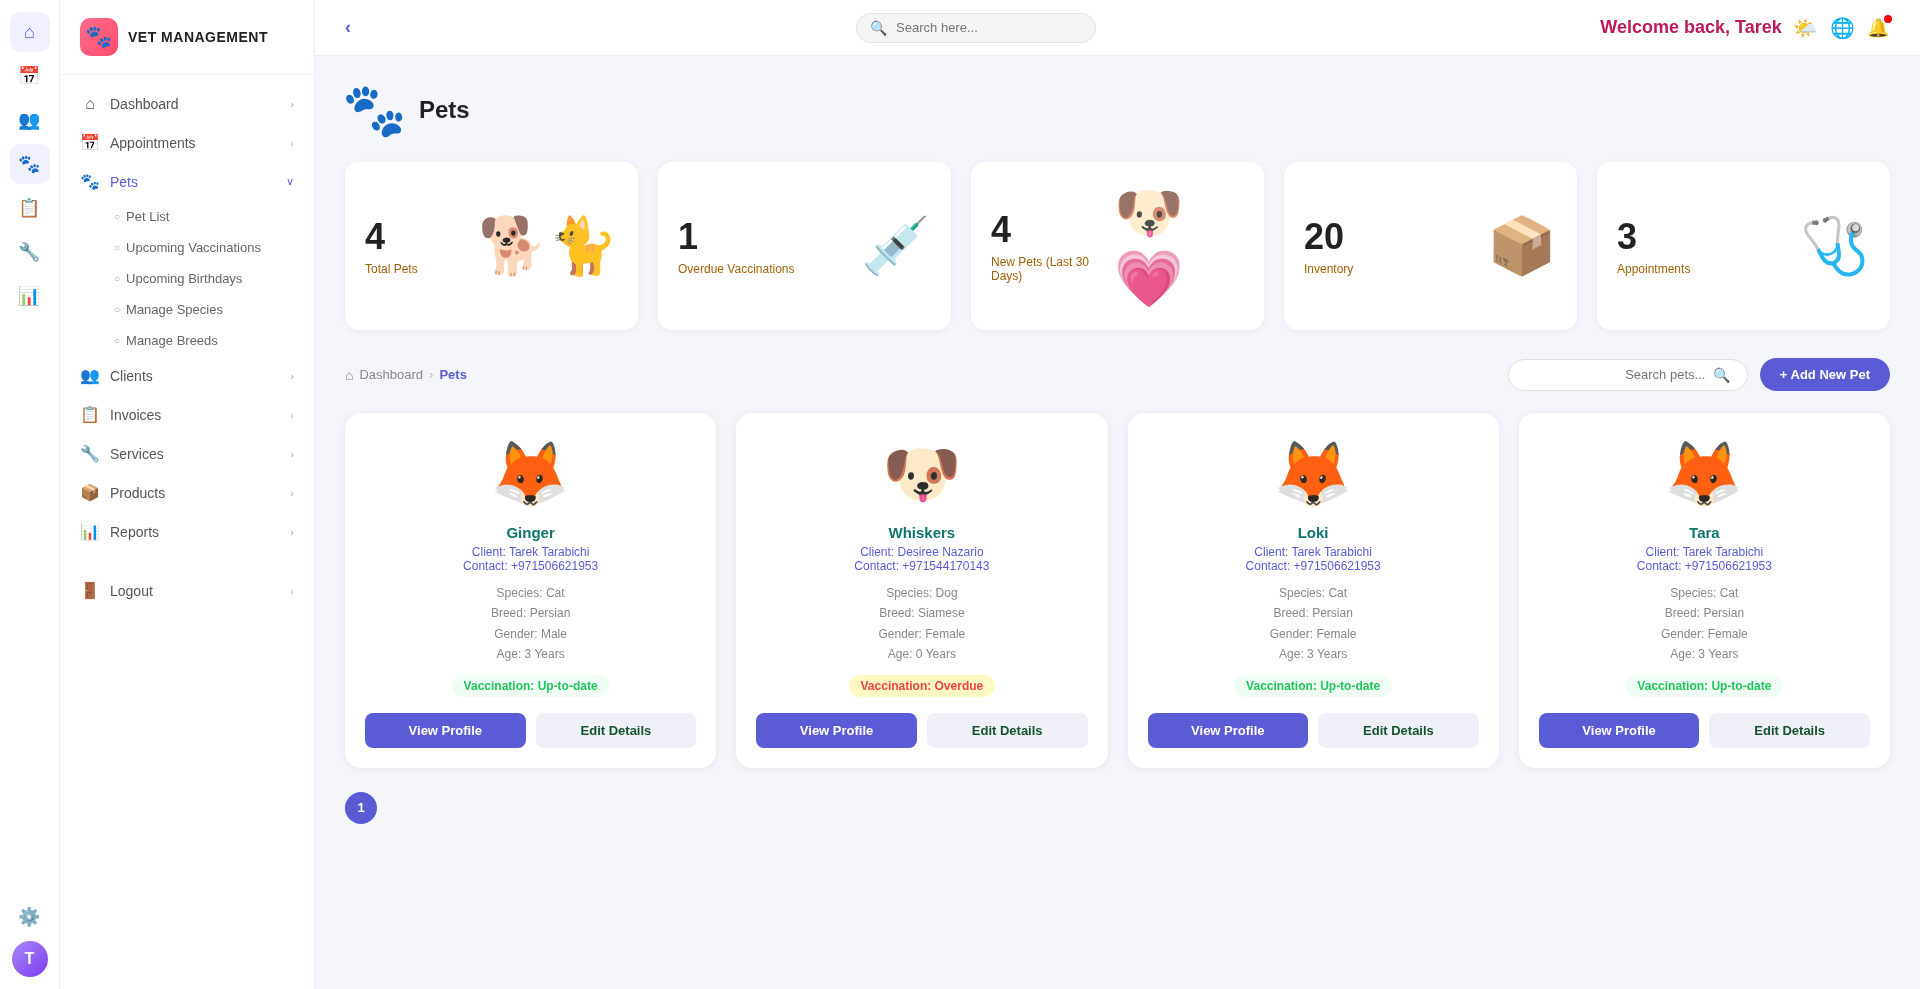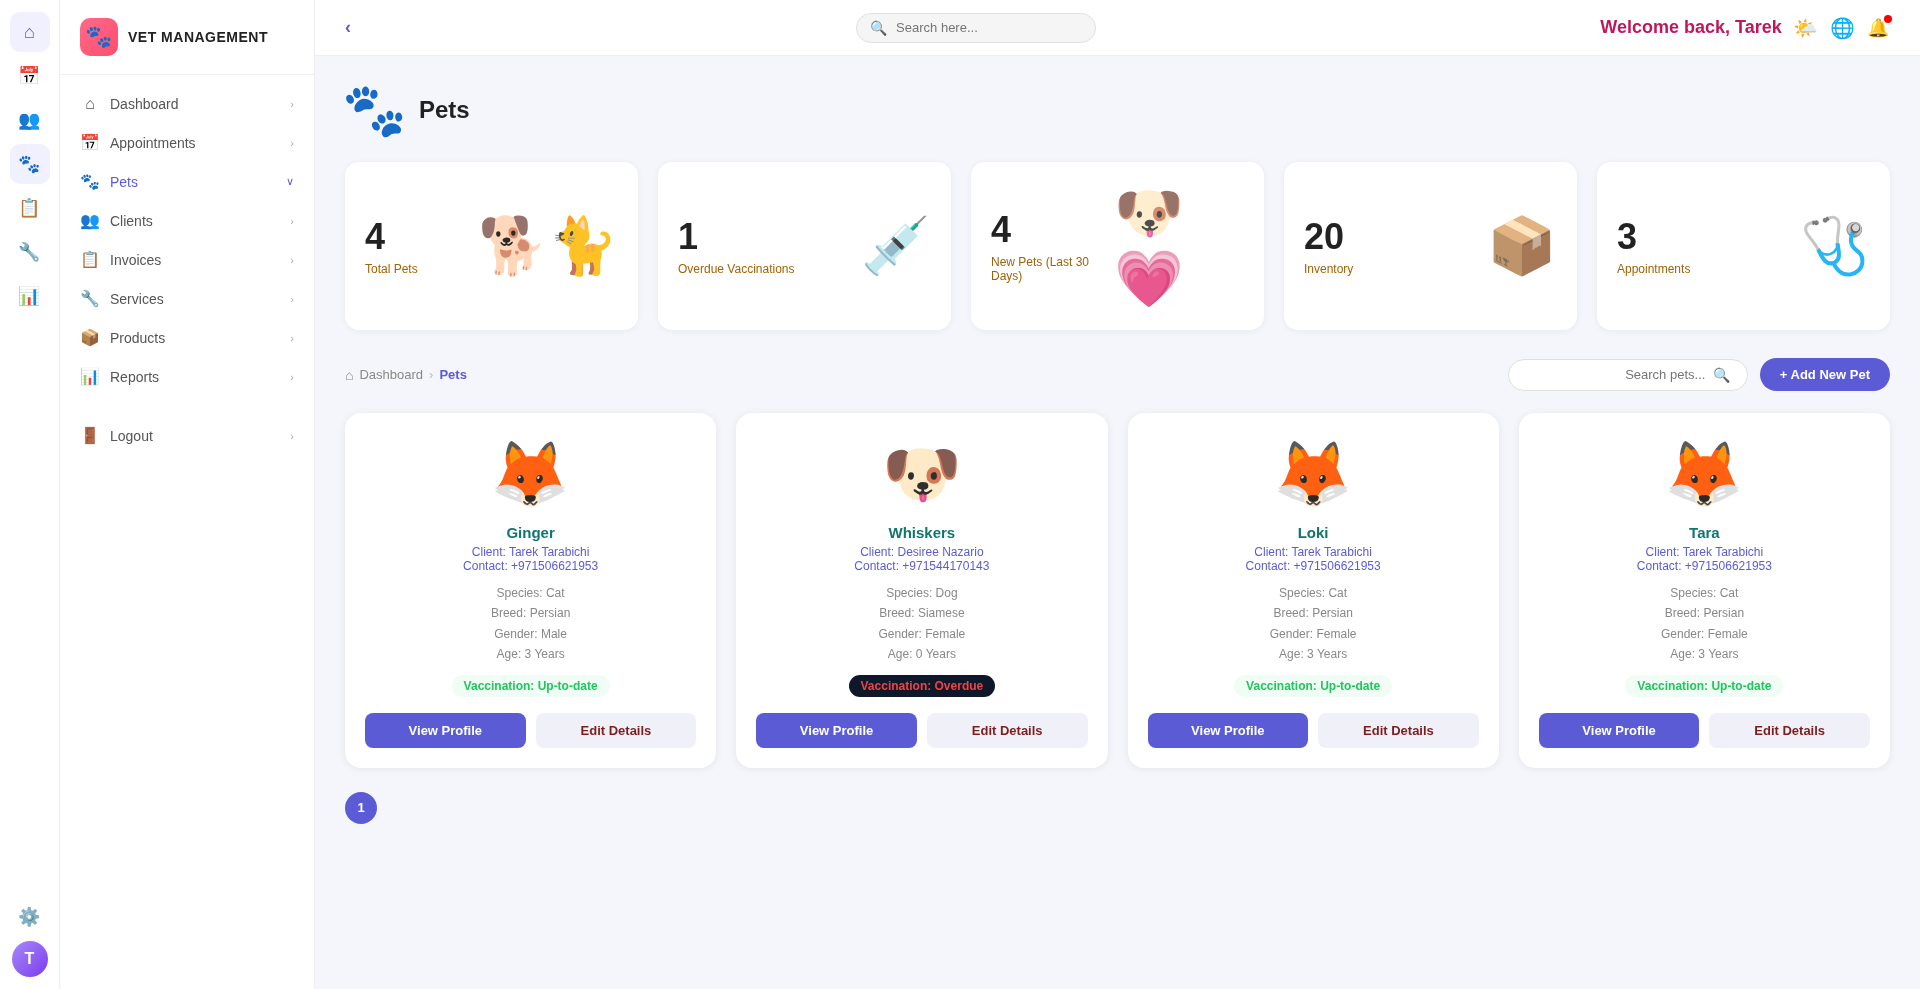--- a/index.html
+++ b/index.html
@@ -205,37 +205,37 @@
     .pet-contact { font-size: 12px; color: #5b5bd6; margin-bottom: 10px; }
     .pet-details { font-size: 12px; color: #888; line-height: 1.7; margin-bottom: 10px; }
     .vaccination-badge {
       font-size: 12px;
       font-weight: 600;
       padding: 4px 12px;
       border-radius: 12px;
       margin-bottom: 16px;
     }
     .badge-up-to-date { color: #22c55e; background: #f0fdf4; }
-    .badge-overdue { color: #ef4444; background: #0f172a; }
+    .badge-overdue { color: #ef4444; background: #fef9c3; }
     .pet-card-actions { display: flex; gap: 10px; width: 100%; }
     .btn-view {
       flex: 1;
       background: #5b5bd6;
       color: #fff;
       border: none;
       border-radius: 8px;
       padding: 10px 0;
       font-size: 13px;
       font-weight: 600;
       cursor: pointer;
     }
     .btn-edit {
       flex: 1;
       background: #f0f0f8;
-      color: #7f1d1d;
+      color: #14532d;
       border: none;
       border-radius: 8px;
       padding: 10px 0;
       font-size: 13px;
       font-weight: 600;
       cursor: pointer;
     }
 
     
     .pagination { display: flex; align-items: center; gap: 8px; }
@@ -330,20 +330,37 @@
         <span class="chevron">›</span>
       </div>
 
       <div class="nav-item active">
         <span class="nav-left">
           <span class="nav-icon">🐾</span>
           <span>Pets</span>
         </span>
         <span class="chevron-down">∨</span>
       </div>
+      <div class="sub-nav">
+        <div class="sub-nav-item">
+          <span>Pet List</span>
+        </div>
+        <div class="sub-nav-item">
+          <span>Upcoming Vaccinations</span>
+        </div>
+        <div class="sub-nav-item">
+          <span>Upcoming Birthdays</span>
+        </div>
+        <div class="sub-nav-item">
+          <span>Manage Species</span>
+        </div>
+        <div class="sub-nav-item">
+          <span>Manage Breeds</span>
+        </div>
+      </div>
 
       <div class="nav-item">
         <span class="nav-left">
           <span class="nav-icon">👥</span>
           <span>Clients</span>
         </span>
         <span class="chevron">›</span>
       </div>
 
       <div class="nav-item">

